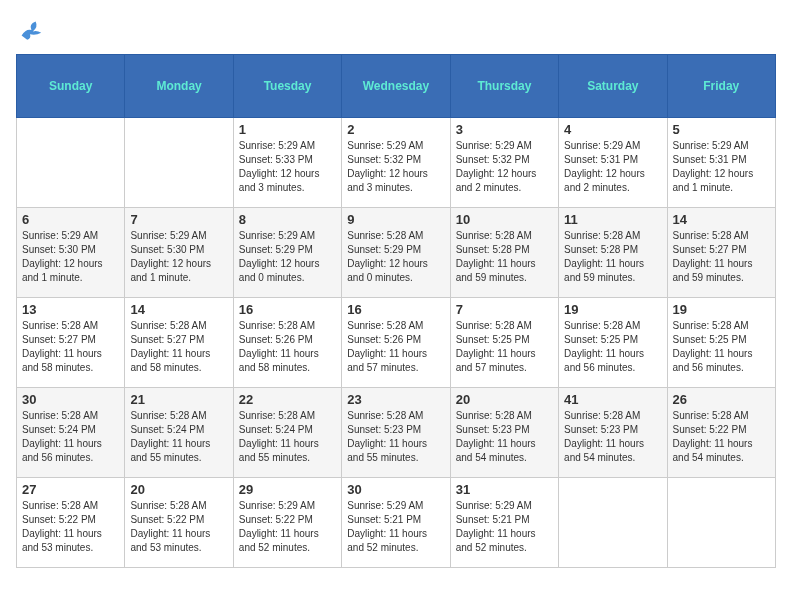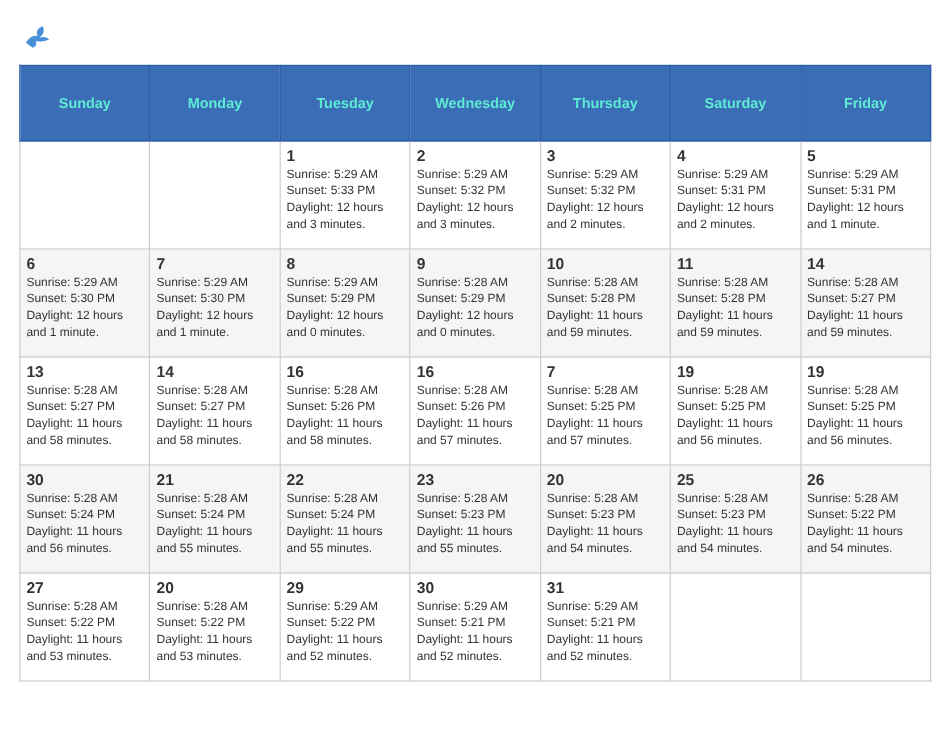--- a/index.html
+++ b/index.html
@@ -265,21 +265,21 @@
 Sunset: 5:23 PM
 Daylight: 11 hours and 55 minutes.</div>
         </td>
         <td>
           <span class="day-num">20</span>
           <div class="day-info" style="white-space: pre-line;">Sunrise: 5:28 AM
 Sunset: 5:23 PM
 Daylight: 11 hours and 54 minutes.</div>
         </td>
         <td>
-          <span class="day-num">25</span>
+          <span class="day-num">41</span>
           <div class="day-info" style="white-space: pre-line;">Sunrise: 5:28 AM
 Sunset: 5:23 PM
 Daylight: 11 hours and 54 minutes.</div>
         </td>
         <td>
           <span class="day-num">26</span>
           <div class="day-info" style="white-space: pre-line;">Sunrise: 5:28 AM
 Sunset: 5:22 PM
 Daylight: 11 hours and 54 minutes.</div>
         </td>

